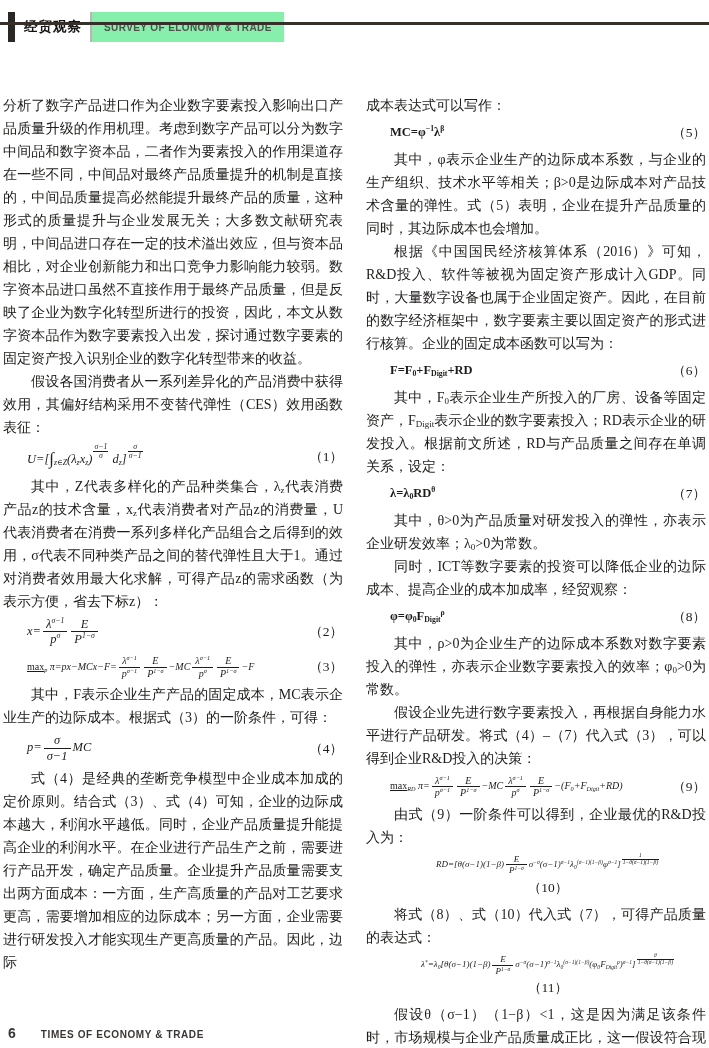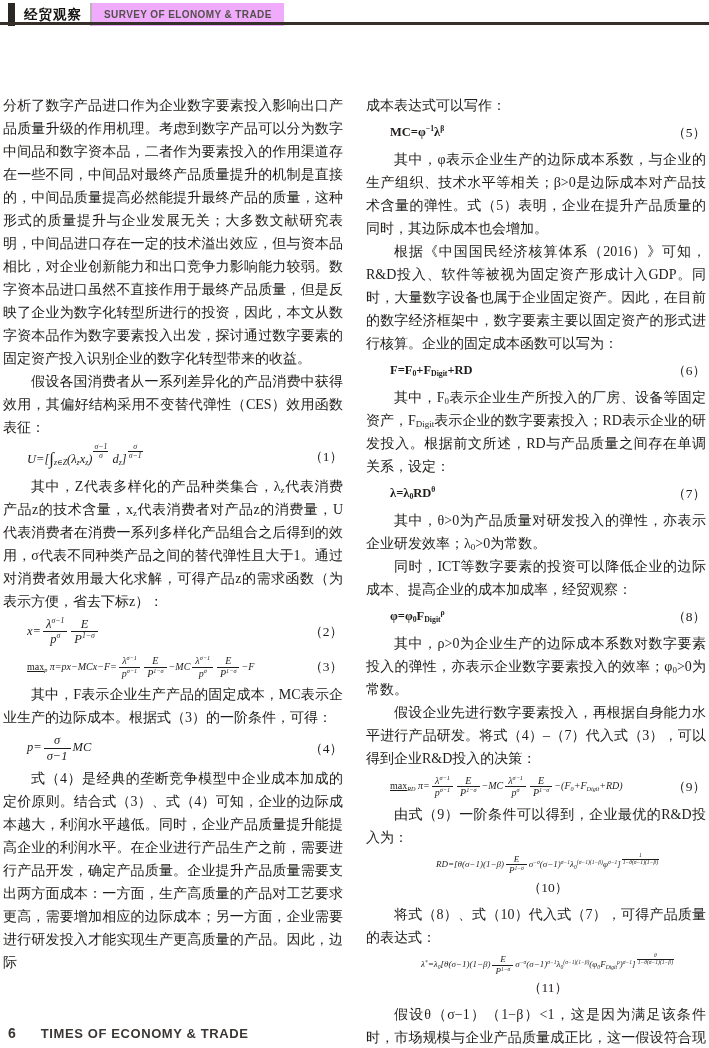--- a/index.html
+++ b/index.html
@@ -1,25 +1,25 @@
 <!DOCTYPE html>
 <html><head>
 <meta charset="utf-8">
 <style>
   html,body{margin:0;padding:0;background:#f2f2f2;}
   #page{position:relative;width:709px;height:1048px;background:#ffffff;margin:0 auto;
         font-family:"Liberation Serif","DejaVu Serif",serif;color:#1e1c1a;overflow:hidden;}
 
   
-  .header{position:absolute;top:3px;left:8px;height:23px;display:flex;align-items:stretch;
+  .header{position:absolute;top:12px;left:8px;height:30px;display:flex;align-items:stretch;
           font-family:"Liberation Sans","DejaVu Sans",sans-serif;}
   .hdr-bar{width:7px;background:#2b2724;margin-right:9px;}
   .hdr-cn{font-size:13.5px;font-weight:bold;color:#161412;display:flex;align-items:center;letter-spacing:1px;}
   .hdr-sep{width:2px;background:#b9b7b4;margin:0 0 0 8px;}
-  .hdr-en{background:#f0abfc;color:#53504c;font-size:10px;font-weight:bold;letter-spacing:.4px;
+  .hdr-en{background:#86efac;color:#53504c;font-size:10px;font-weight:bold;letter-spacing:.4px;
           display:flex;align-items:center;padding:0 12px;}
   .rule{position:absolute;top:22px;left:0;width:709px;height:3px;background:#37302a;}
 
   
   .bodywrap{position:absolute;top:57px;left:3px;width:703px;display:flex;gap:23px;}
   .col{width:340px;font-size:14px;line-height:23px;text-align:justify;margin-top:37px;}
   .para{margin:0;text-indent:2em;}
   .para.noind{text-indent:0;}
   .para sub{font-size:9px;line-height:0;vertical-align:-0.25em;}
   .para sup{font-size:9px;line-height:0;vertical-align:0.55em;}
@@ -43,21 +43,21 @@
   sup .frac{vertical-align:baseline;margin:0 1px;}
   .sfrac{font-size:1em;}
   .sfrac .fnum,.sfrac .fden{padding:0 1px;line-height:1.05;}
   .int{font-style:normal;font-size:1.35em;line-height:0;vertical-align:-0.1em;}
   .rm{font-style:normal;text-decoration:underline;}
 
   
   .footer{position:absolute;left:8px;bottom:7px;display:flex;align-items:baseline;
           font-family:"Liberation Sans","DejaVu Sans",sans-serif;color:#3a3633;}
   .pg{font-size:14px;font-weight:bold;margin-right:25px;}
-  .journal{font-size:13px;font-weight:bold;letter-spacing:.6px;}
+  .journal{font-size:10px;font-weight:bold;letter-spacing:.6px;}
 </style>
 </head>
 <body>
 
 <div id="page">
 
   <div class="header">
     <div class="hdr-bar"></div>
     <div class="hdr-cn">经贸观察</div>
     <div class="hdr-sep"></div>

